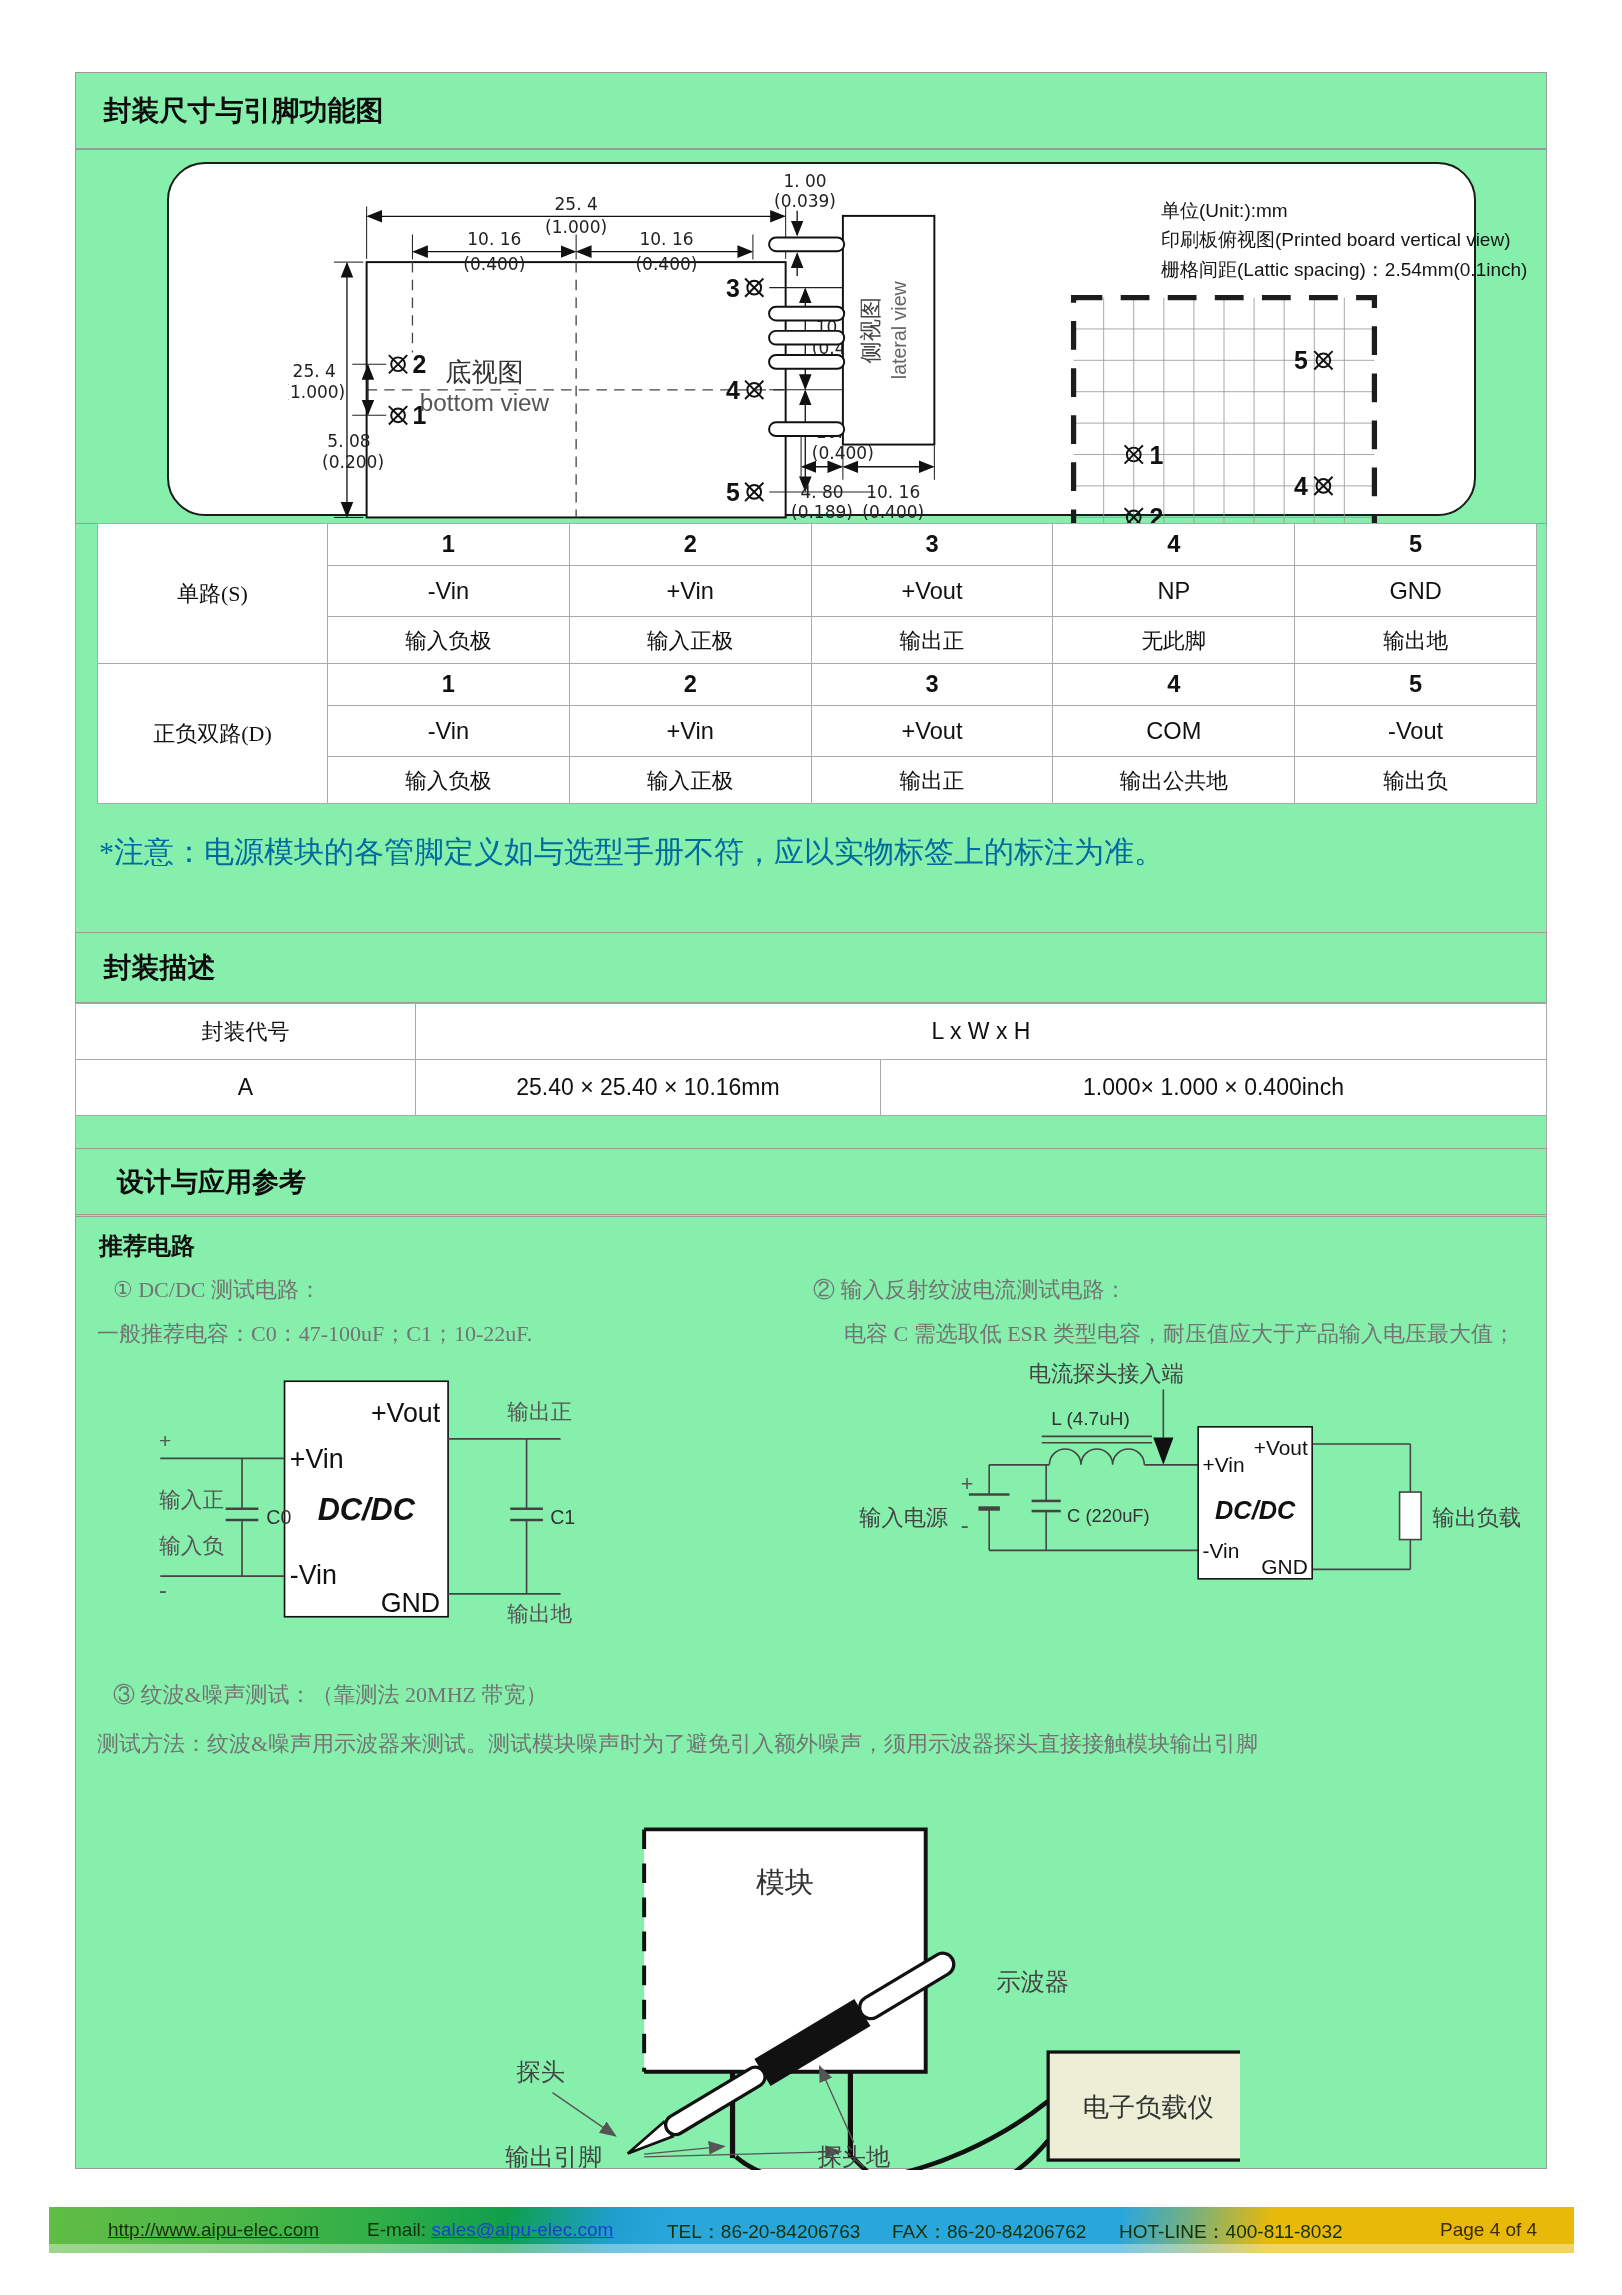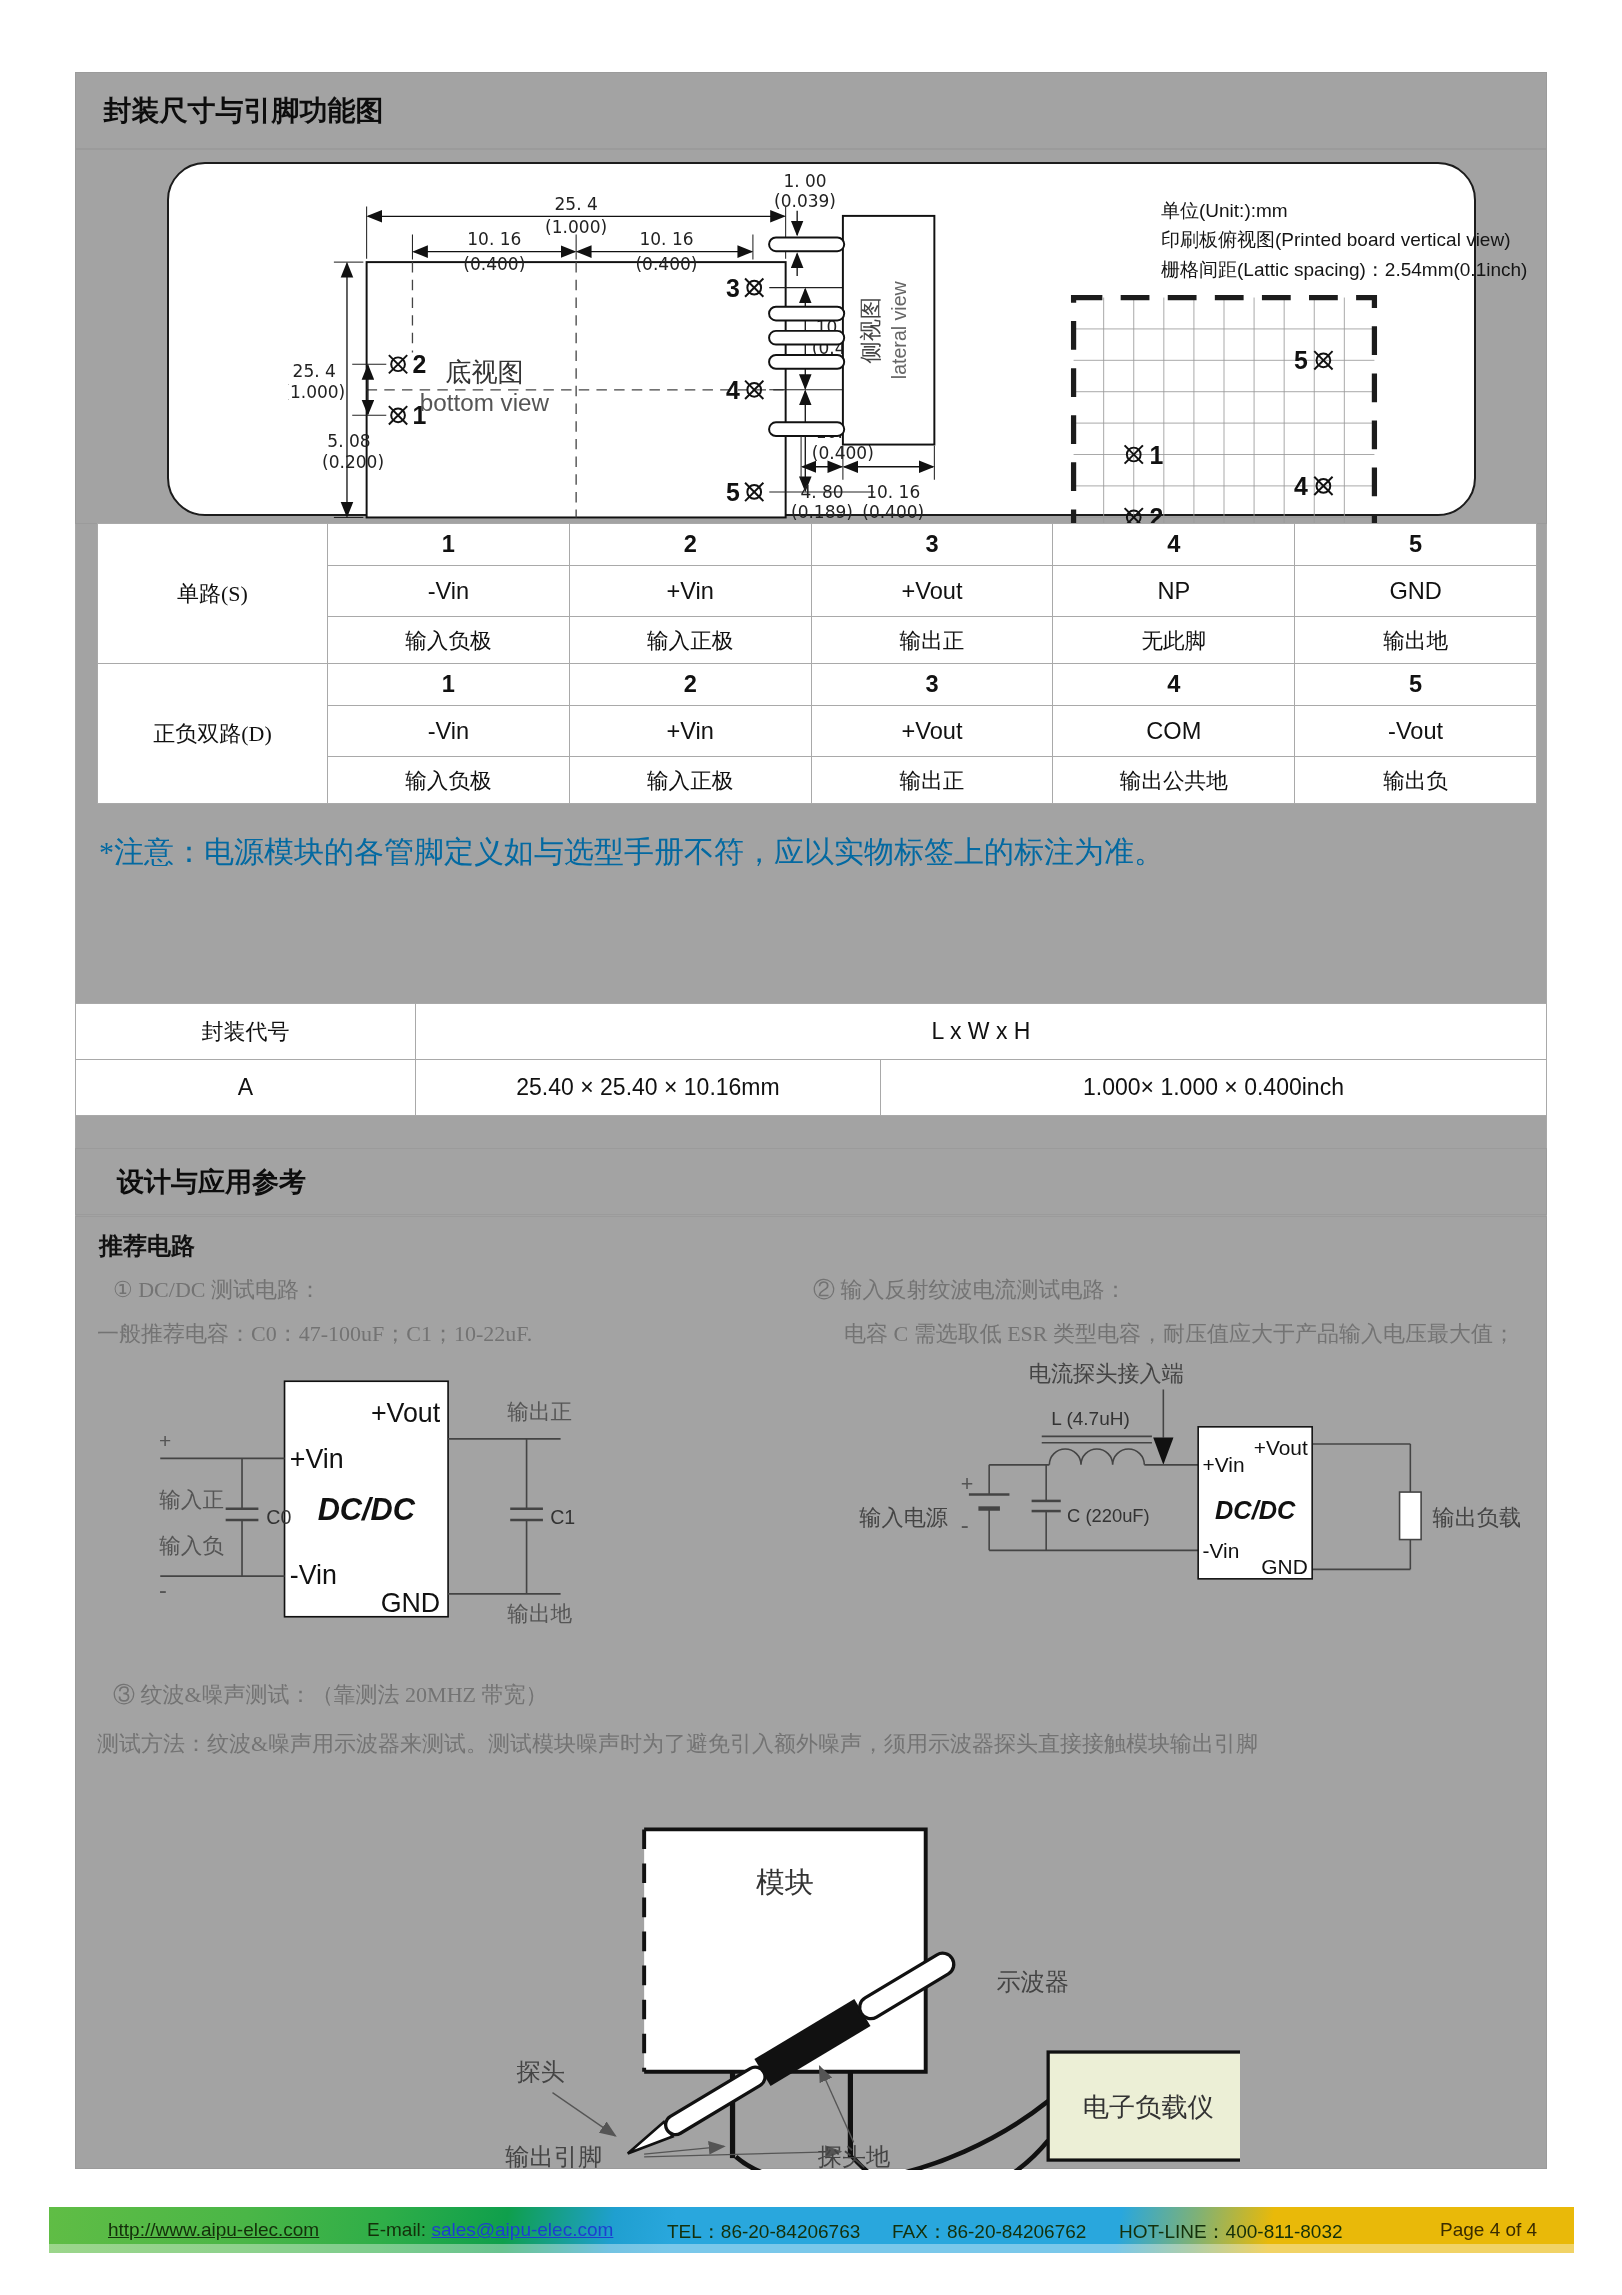--- a/index.html
+++ b/index.html
@@ -1,19 +1,19 @@
 <!DOCTYPE html>
 <html style="font-size:10.5px"><head>
 <meta charset="utf-8">
 <style>
   html,body{margin:0;padding:0;background:#fff;}
   #page{position:relative;width:1622px;height:2295px;background:#fff;overflow:hidden;
         font-family:"Liberation Sans","DejaVu Sans",sans-serif;color:#111;}
   .abs{position:absolute;}
-  .sec{position:absolute;background:#a3a3a3;border:1.3px solid #9b9b9b;box-sizing:border-box;}
+  .sec{position:absolute;background:#86efac;border:1.3px solid #9b9b9b;box-sizing:border-box;}
   .sec-title{display:flex;align-items:center;font-weight:bold;font-size:28px;color:#0d0d0d;
              font-family:"Liberation Sans","DejaVu Sans",sans-serif;}
   .serif{font-family:"Liberation Serif","DejaVu Serif",serif;}
   .frame{position:absolute;border:2px solid #1c1c1c;border-radius:38px;background:#fff;box-sizing:border-box;}
   
   table.grid{border-collapse:collapse;table-layout:fixed;background:#fff;}
   table.grid td{border:1.3px solid #a9a9a9;text-align:center;vertical-align:middle;padding:0;}
   .pin-num{font-weight:bold;font-size:23.6px;}
   .pin-sig{font-size:23.6px;}
   .pin-cn{font-size:21.6px;font-family:"Liberation Serif","DejaVu Serif",serif;}
@@ -244,20 +244,23 @@
         <td class="pin-cn">输入正极</td>
         <td class="pin-cn">输出正</td>
         <td class="pin-cn">输出公共地</td>
         <td class="pin-cn">输出负</td>
       </tr>
     </tbody>
   </table>
 
   <div class="abs note-line serif" style="left:99px;top:832px;">*注意：电源模块的各管脚定义如与选型手册不符，应以实物标签上的标注为准。</div>
 
+  <div class="sec sec-title" style="left:75px;top:932px;width:1472px;height:71px;padding-left:27.5px;">
+    <span>封装描述</span>
+  </div>
   <table class="grid abs" style="left:75px;top:1003px;width:1472px;">
     <colgroup>
         <col style="width:340px">
         <col style="width:465px">
         <col>
       </colgroup>
     <tbody>
       <tr style="height:56px">
         <td class="grp">封装代号</td>
         <td colspan="2" class="pkg">L x W x H</td>

